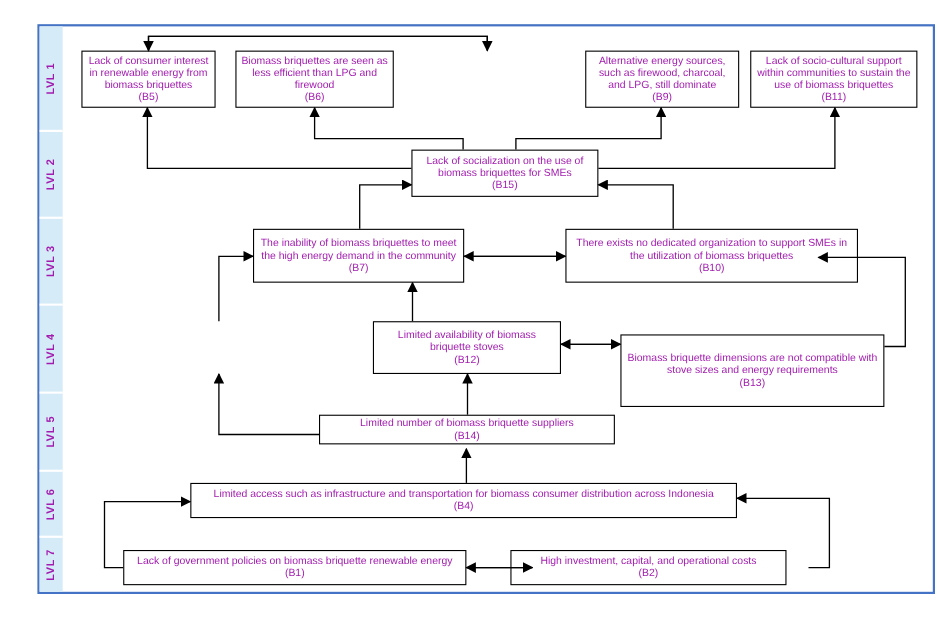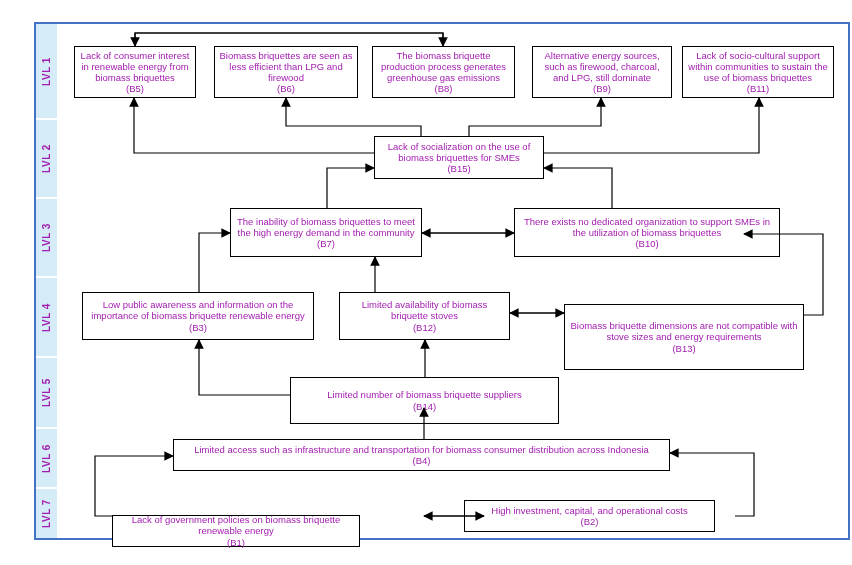--- a/index.html
+++ b/index.html
@@ -65,24 +65,20 @@
   </div>
 
   <div class="node" style="left:62px;top:46px;width:122px;height:52px">
     <div>Lack of consumer interest in renewable energy from biomass briquettes</div>
     <div>(B5)</div>
   </div>
   <div class="node" style="left:202px;top:46px;width:144px;height:52px">
     <div>Biomass briquettes are seen as less efficient than LPG and firewood</div>
     <div>(B6)</div>
   </div>
-  <div class="node" style="left:360px;top:46px;width:143px;height:52px">
-    <div>The biomass briquette production process generates greenhouse gas emissions</div>
-    <div>(B8)</div>
-  </div>
   <div class="node" style="left:520px;top:46px;width:140px;height:52px">
     <div>Alternative energy sources, such as firewood, charcoal, and LPG, still dominate</div>
     <div>(B9)</div>
   </div>
   <div class="node" style="left:670px;top:46px;width:152px;height:52px">
     <div>Lack of socio-cultural support within communities to sustain the use of biomass briquettes</div>
     <div>(B11)</div>
   </div>
 
   <div class="node" style="left:362px;top:136px;width:170px;height:43px">
@@ -92,44 +88,40 @@
 
   <div class="node" style="left:218px;top:208px;width:192px;height:49px">
     <div>The inability of biomass briquettes to meet the high energy demand in the community</div>
     <div>(B7)</div>
   </div>
   <div class="node" style="left:502px;top:208px;width:266px;height:49px">
     <div>There exists no dedicated organization to support SMEs in the utilization of biomass briquettes</div>
     <div>(B10)</div>
   </div>
 
-  <div class="node" style="left:70px;top:292px;width:232px;height:48px">
-    <div>Low public awareness and information on the importance of biomass briquette renewable energy</div>
-    <div>(B3)</div>
-  </div>
   <div class="node" style="left:327px;top:292px;width:171px;height:48px">
     <div>Limited availability of biomass briquette stoves</div>
     <div>(B12)</div>
   </div>
   <div class="node" style="left:552px;top:304px;width:240px;height:66px">
     <div>Biomass briquette dimensions are not compatible with stove sizes and energy requirements</div>
     <div>(B13)</div>
   </div>
 
-  <div class="node" style="left:278px;top:377px;width:269px;height:47px">
+  <div class="node" style="left:278px;top:377px;width:269px;height:27px">
     <div>Limited number of biomass briquette suppliers</div>
     <div>(B14)</div>
   </div>
 
   <div class="node" style="left:161px;top:439px;width:497px;height:32px">
     <div>Limited access such as infrastructure and transportation for biomass consumer distribution across Indonesia</div>
     <div>(B4)</div>
   </div>
 
-  <div class="node" style="left:100px;top:515px;width:248px;height:32px">
+  <div class="node" style="left:100px;top:500px;width:312px;height:32px">
     <div>Lack of government policies on biomass briquette renewable energy</div>
     <div>(B1)</div>
   </div>
   <div class="node" style="left:452px;top:500px;width:251px;height:32px">
     <div>High investment, capital, and operational costs</div>
     <div>(B2)</div>
   </div>
 
   <svg id="wires" width="852" height="565" viewBox="0 0 852 565">
     <defs>

